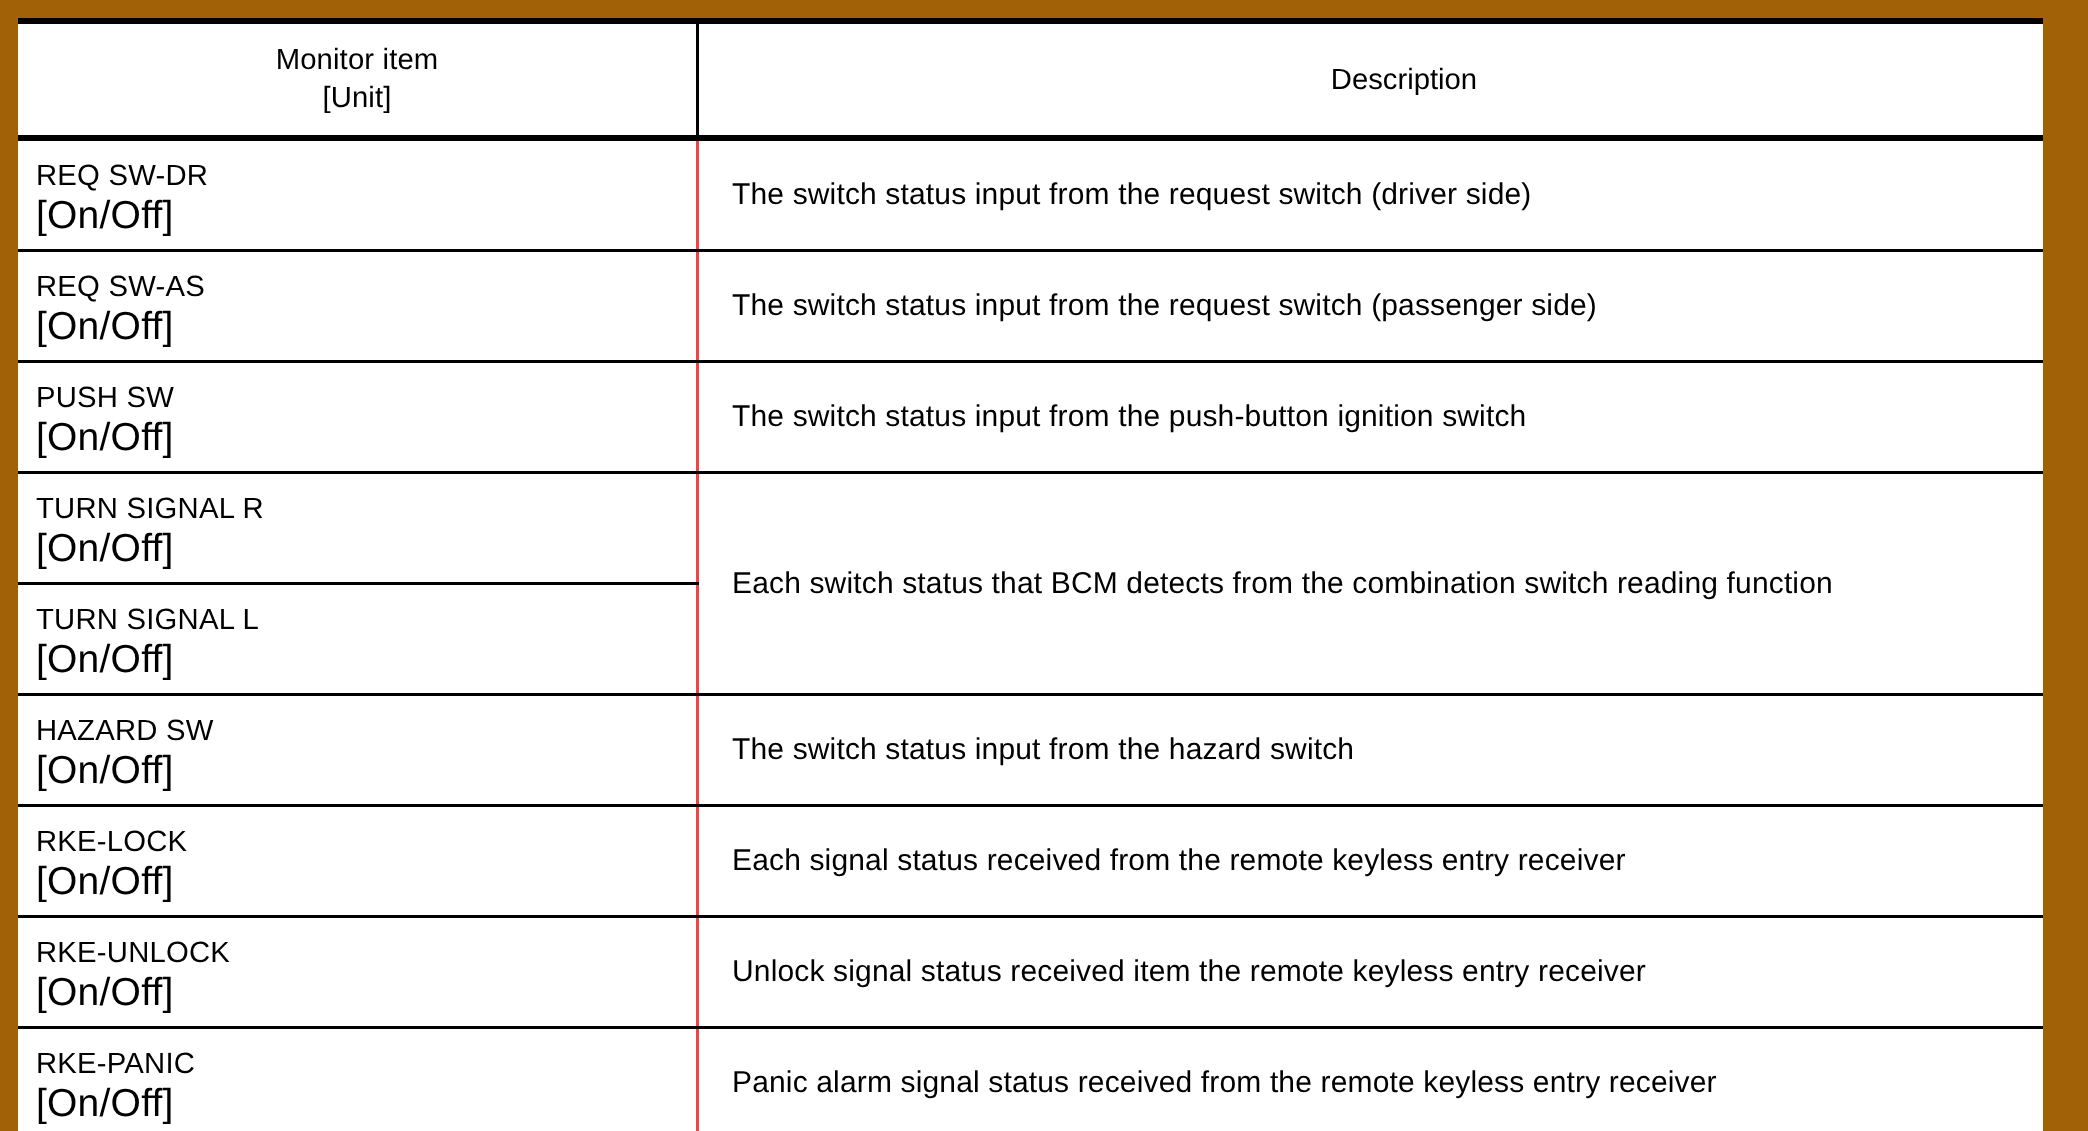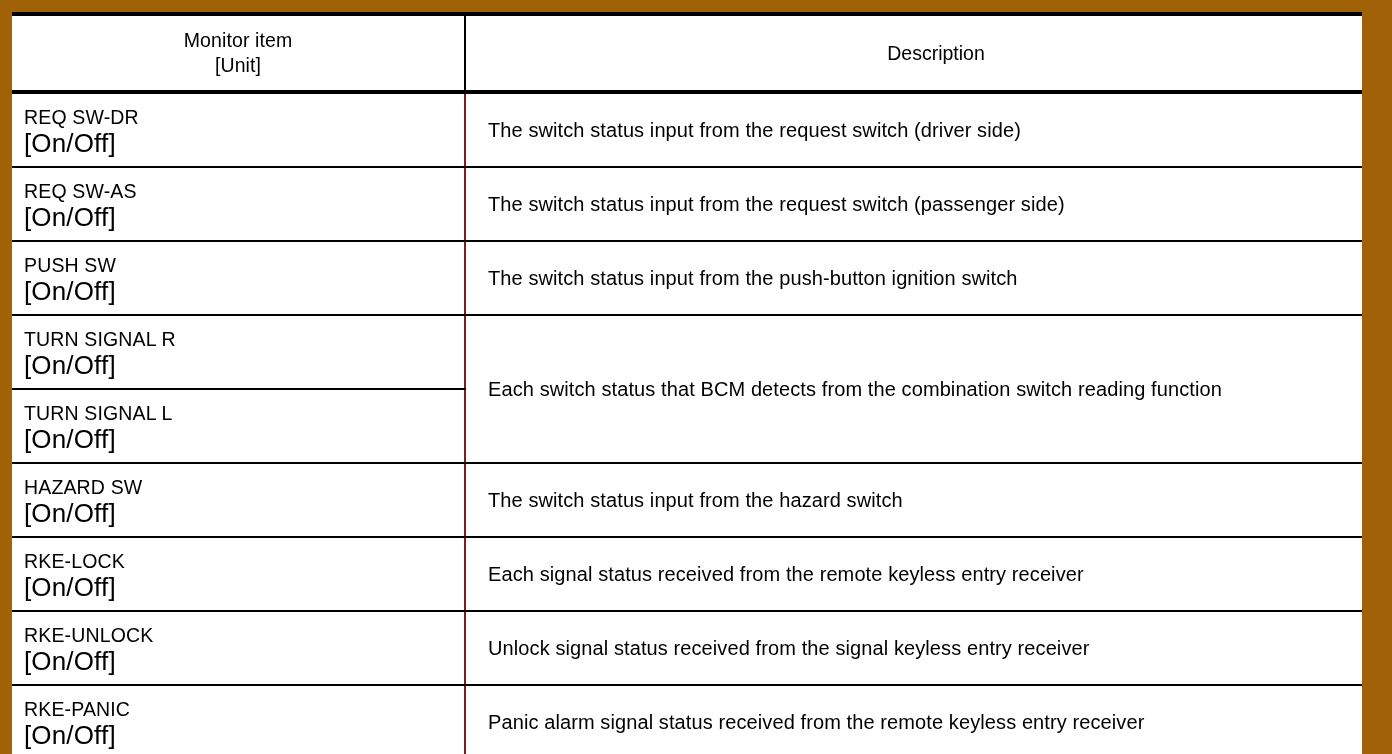--- a/index.html
+++ b/index.html
@@ -68,21 +68,21 @@
     line-height: 25px;
     padding-left: 44px;
   }
 
   
   tbody td {
     border-bottom: 2px solid #000000;
     height: 72px;
   }
   tbody td.cell-item {
-    border-right: 2px solid #7f1d1d;
+    border-right: 2px solid #ef4444;
     padding-left: 12px;
   }
   tbody td.cell-desc {
     padding-left: 22px;
   }
   tbody tr.last-row td {
     border-bottom: 5px solid #000000;
   }
   
   tbody td.cell-desc.span2 {
@@ -203,21 +203,21 @@
           <span class="desc-text">Each signal status received from the remote keyless entry receiver</span>
         </td>
       </tr>
 
       <tr>
         <td class="cell-item">
           <span class="item-name">RKE-UNLOCK</span>
           <span class="item-unit">[On/Off]</span>
         </td>
         <td class="cell-desc">
-          <span class="desc-text">Unlock signal status received from the signal keyless entry receiver</span>
+          <span class="desc-text">Unlock signal status received item the remote keyless entry receiver</span>
         </td>
       </tr>
 
       <tr class="last-row">
         <td class="cell-item">
           <span class="item-name">RKE-PANIC</span>
           <span class="item-unit">[On/Off]</span>
         </td>
         <td class="cell-desc">
           <span class="desc-text">Panic alarm signal status received from the remote keyless entry receiver</span>

